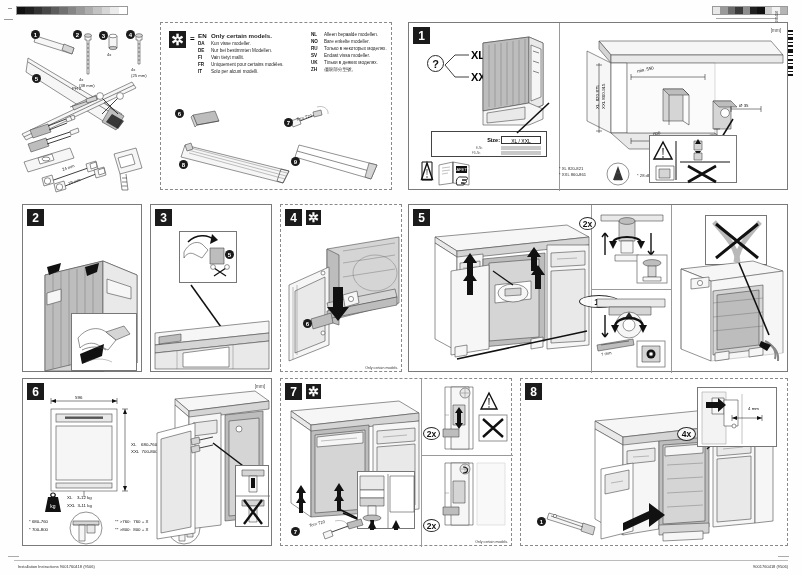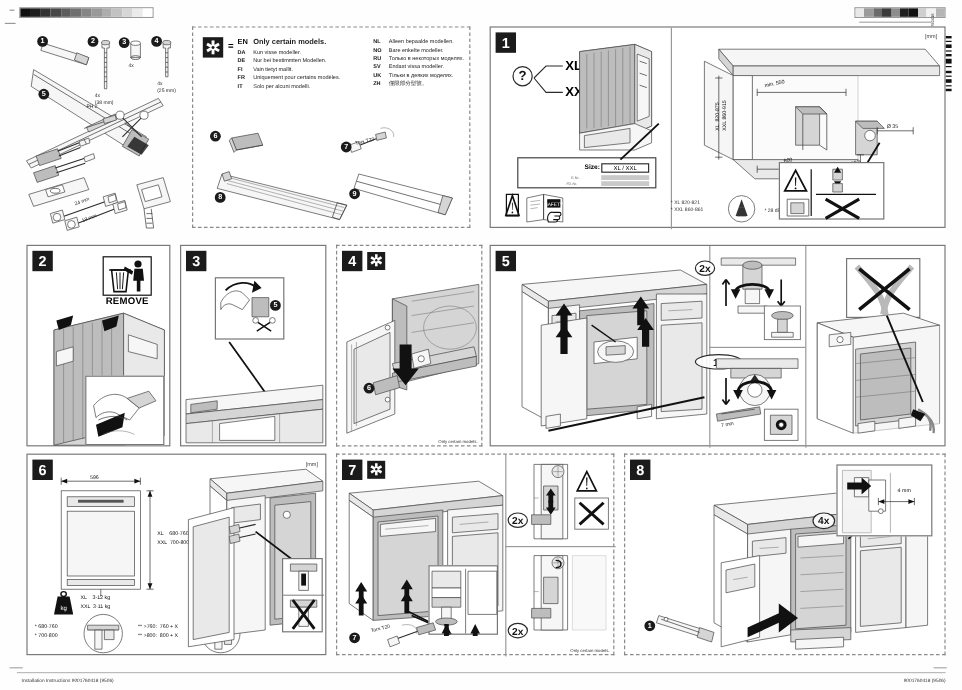--- a/index.html
+++ b/index.html
@@ -504,34 +504,20 @@
         <path style="fill:none;stroke:#111;stroke-width:2.6" d="M38 30 L66 46 M66 30 L38 46"></path>
       </svg>
     </div>
   </div>
 
   <div class="panel" style="left:22px; top:204px; width:120px; height:168px;">
     <div class="badge badge-num" style="left:4px; top:4px;">
         <span>2</span>
       </div>
 
-    <div class="abs" style="left:62px; top:8px; width:42px; height:44px;">
-      <svg width="42" height="44" viewBox="0 0 42 44">
-        <rect x="1" y="1" width="40" height="32" fill="#fff" stroke="#111" stroke-width="1"></rect>
-
-        <path style="fill:none;stroke:#111;stroke-width:1.3" d="M8 12 L10 30 L20 30 L22 12 Z"></path>
-        <path style="fill:none;stroke:#111;stroke-width:1.3" d="M6 12 L24 12"></path>
-        <path style="fill:none;stroke:#111;stroke-width:.8" d="M12 14 L13 28 M15 14 L15 28 M18 14 L17 28"></path>
-
-        <circle style="fill:#111" cx="30" cy="7" r="3"></circle>
-        <path style="fill:#111" d="M27 11 L34 11 L35 21 L32 21 L32 30 L29 30 L29 21 L26 21 Z"></path>
-        <path style="fill:#111" d="M26 13 L19 9 L18 12 L25 16 Z"></path>
-      </svg>
-      <div class="abs bold" style="left:0; top:33px; width:42px; text-align:center; font-size:8px; letter-spacing:.2px;">REMOVE</div>
-    </div>
 
     <svg class="abs" style="left:4px; top:48px;" width="114" height="118" viewBox="0 0 114 118">
       <path class="fillB" d="M18 22 L76 8 L110 22 L110 110 L76 118 L18 118 Z"></path>
       <path class="fillC" d="M18 22 L76 8 L76 104 L18 118 Z"></path>
       <path class="fillA" d="M76 8 L110 22 L110 110 L76 104 Z"></path>
       <path class="lnthin" d="M26 21 L26 116 M34 19 L34 114 M42 17 L42 113 M50 16 L50 111 M58 14 L58 110 M66 12 L66 108"></path>
       <path class="fillD" d="M20 40 L34 36 L34 48 L20 52 Z"></path>
       <path class="fillD" d="M80 26 L104 34 L104 46 L80 40 Z"></path>
 
       <path style="fill:#111" d="M20 14 L34 10 L32 18 L22 22 Z"></path>

